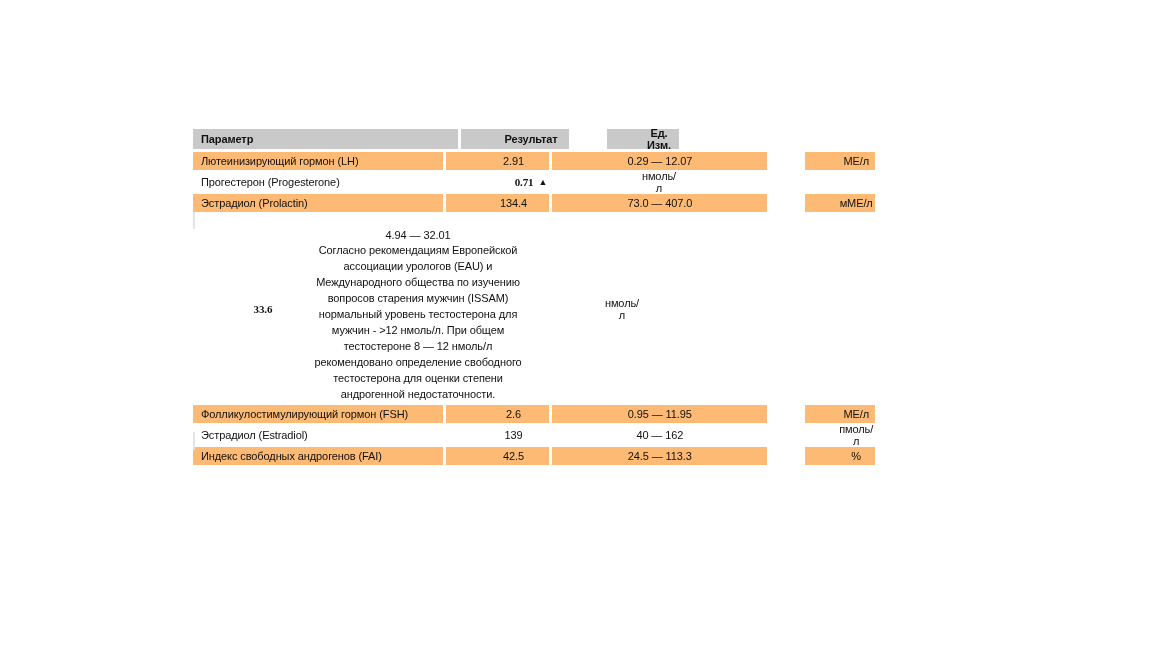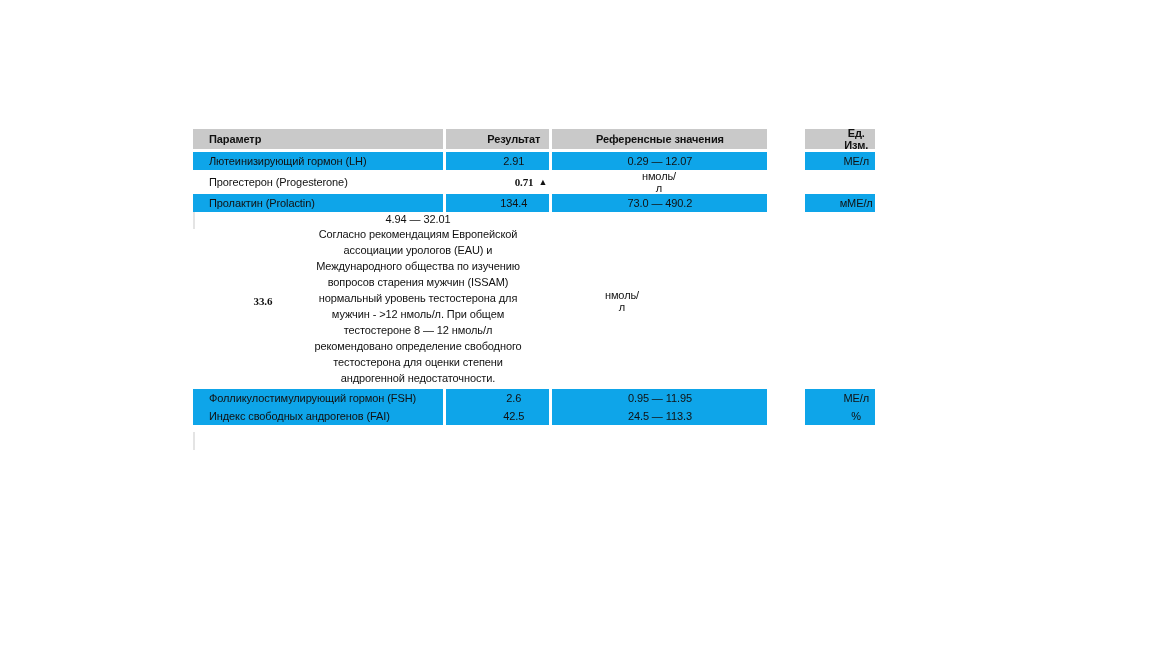--- a/index.html
+++ b/index.html
@@ -12,72 +12,71 @@
   }
   .report {
     position:absolute;
     left:193px; top:129px;
     width:682px;
     font-size:11px;
     letter-spacing:-0.1px;
   }
   .row { display:flex; }
   .cell { display:flex; align-items:center; justify-content:center; text-align:center;padding-left:32px; }
-  .c1 { width:265px; margin-right:3px; justify-content:flex-start; text-align:left; padding-left:16px; }
+  .c1 { width:265px; margin-right:3px; justify-content:flex-start; text-align:left; padding-left:8px; }
   .c2 { width:108px; margin-right:3px; }
   .c3 { width:228px; margin-right:3px; padding:0 5px; }
   .c4 { width:72px;margin-left:35px; }
   .header-row { height:20px; margin-bottom:3px; }
   .header-row .cell { background:#c9c9c9; font-weight:bold; }
   .data-row { min-height:18px; }
-  .data-row.alt .cell { background:#0ea5e9; }
+  .data-row.alt .cell { background:#fdba74; }
   .bold { font-weight:bold;font-family:Liberation Serif, serif; }
   .flag { font-size:9px; margin-left:5px; }
-  .tall .c3 { flex-direction:column; justify-content:flex-start; padding-top:0; padding-bottom:3px; line-height:14px; }
+  .tall .c3 { flex-direction:column; justify-content:flex-start; padding-top:16px; padding-bottom:3px; line-height:14px; }
   .ref-note { line-height:16px; }
   .edge-artifact {
     position:absolute;
     width:2px;
     background:#e4e4e4;
   }
   #artifact-1 { left:193px; top:212px; height:17px; }
   #artifact-2 { left:193px; top:432px; height:18px; }
 </style>
 </head>
 <body>
 
 <div class="report">
 
   <div class="row header-row">
     <div class="cell c1">Параметр</div>
     <div class="cell c2">Результат</div>
-    <div class="cell c3">Референсные значения</div>
     <div class="cell c4">Ед. Изм.</div>
   </div>
 
   <div class="row data-row alt">
     <div class="cell c1">Лютеинизирующий гормон (LH)</div>
     <div class="cell c2">2.91</div>
     <div class="cell c3">0.29 — 12.07</div>
     <div class="cell c4">МЕ/л</div>
   </div>
 
   <div class="row data-row">
     <div class="cell c1">Прогестерон (Progesterone)</div>
     <div class="cell c2">
       <span class="bold">0.71</span>
       <span class="flag bold">▲</span>
     </div>
     <div class="cell c4">нмоль/л</div>
   </div>
 
   <div class="row data-row alt">
-    <div class="cell c1">Пролактин (Prolactin)</div>
+    <div class="cell c1">Эстрадиол (Prolactin)</div>
     <div class="cell c2">134.4</div>
-    <div class="cell c3">73.0 — 490.2</div>
+    <div class="cell c3">73.0 — 407.0</div>
     <div class="cell c4">мМЕ/л</div>
   </div>
 
   <div class="row data-row tall">
     <div class="cell c2">
       <span class="bold">33.6</span>
     </div>
     <div class="cell c3">
       <div>4.94 — 32.01</div>
       <div class="ref-note">Согласно рекомендациям Европейской ассоциации урологов (EAU) и Международного общества по изучению вопросов старения мужчин (ISSAM) нормальный уровень тестостерона для мужчин - &gt;12 нмоль/л. При общем тестостероне 8 — 12 нмоль/л рекомендовано определение свободного тестостерона для оценки степени андрогенной недостаточности.</div>
@@ -85,20 +84,26 @@
     <div class="cell c4">нмоль/л</div>
   </div>
 
   <div class="row data-row alt">
     <div class="cell c1">Фолликулостимулирующий гормон (FSH)</div>
     <div class="cell c2">2.6</div>
     <div class="cell c3">0.95 — 11.95</div>
     <div class="cell c4">МЕ/л</div>
   </div>
 
+  <div class="row data-row">
+    <div class="cell c1">Эстрадиол (Estradiol)</div>
+    <div class="cell c2">139</div>
+    <div class="cell c3">40 — 162</div>
+    <div class="cell c4">пмоль/л</div>
+  </div>
 
   <div class="row data-row alt">
     <div class="cell c1">Индекс свободных андрогенов (FAI)</div>
     <div class="cell c2">42.5</div>
     <div class="cell c3">24.5 — 113.3</div>
     <div class="cell c4">%</div>
   </div>
 
 </div>
 

